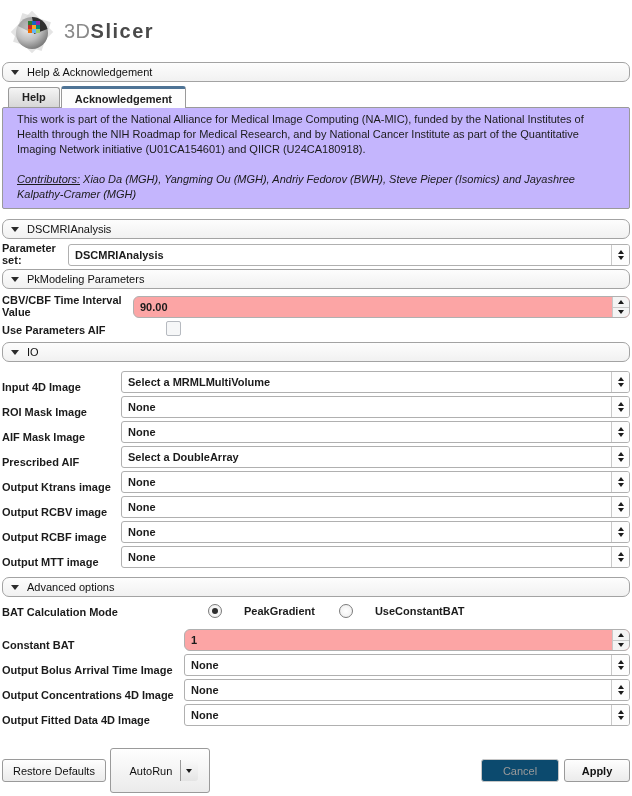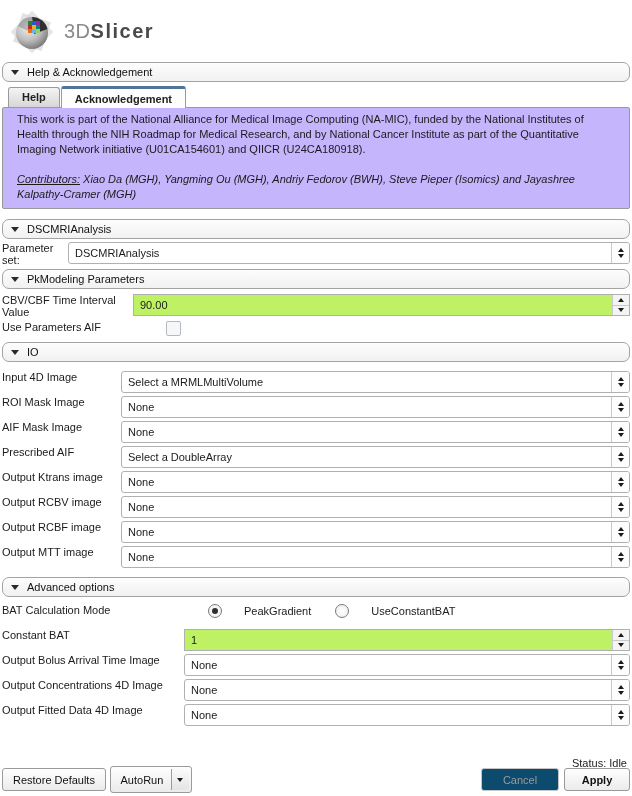--- a/index.html
+++ b/index.html
@@ -28,61 +28,61 @@
   .tab.active{background:#fdfdfd;border-top:3px solid var(--tab-accent,#4f7496);
     margin-bottom:-1px;padding-top:4px;}
   .tab + .tab{margin-left:1px;}
   .tab-frame{margin:0 2px;border:1px solid #9a9a9a;border-radius:2px;background:#c4b5fd;
     padding:4px 14px 6px;min-height:74px;position:relative;z-index:1;}
   .tab-frame p{margin:0 0 0;line-height:15px;}
   .tab-frame p.contrib{margin-top:15px;font-style:italic;}
   .contrib-label{text-decoration:underline;}
 
   
-  .row{display:flex;align-items:flex-start;margin:3px 2px;}
+  .row{display:flex;align-items:flex-end;margin:3px 2px;font-weight:bold;}
   .row .lbl{flex:none;}
   .lbl-param{width:66px;}
   .lbl-pk{width:131px;}
   .lbl-io{width:119px;}
   .lbl-adv{width:182px;}
 
   
   .combo{flex:1;display:flex;align-items:center;height:20px;border:1px solid #b0b0b0;
     border-radius:3px;background:#fff;overflow:hidden;}
   .combo-val{padding-left:6px;flex:1;white-space:nowrap;}
   .combo-arrows{align-self:stretch;width:17px;border-left:1px solid #c9c9c9;display:flex;
     flex-direction:column;align-items:center;justify-content:center;gap:2px;background:#fdfdfd;}
   .tri-up{width:0;height:0;border-left:3px solid transparent;border-right:3px solid transparent;
     border-bottom:4px solid #1a1a1a;}
   .tri-down{width:0;height:0;border-left:3px solid transparent;border-right:3px solid transparent;
     border-top:4px solid #1a1a1a;}
 
   
   .spin{flex:1;display:flex;align-items:stretch;height:20px;border:1px solid #b0b0b0;
-    border-radius:0;background:#bef264;overflow:hidden;}
+    border-radius:6px;background:#fca5a5;overflow:hidden;}
   .spin-val{flex:1;display:flex;align-items:center;padding-left:6px;}
   .spin-btns{width:16px;border-left:1px solid #c9c9c9;display:flex;flex-direction:column;}
   .spin-btn{flex:1;display:flex;align-items:center;justify-content:center;background:#f4f4f4;}
   .spin-btn:first-child{border-bottom:1px solid #c9c9c9;}
 
   
   .checkbox{width:13px;height:13px;border:1px solid #b6bac0;border-radius:2px;background:#f6f7f8;}
   .radio{width:12px;height:12px;border:1px solid #7b7b7b;border-radius:50%;
     background:radial-gradient(#ffffff,#ececec);display:flex;align-items:center;justify-content:center;}
   .radio .dot{width:6px;height:6px;border-radius:50%;background:#2e2e2e;display:none;}
   .radio.checked .dot{display:block;}
   .radio-item{display:flex;align-items:center;gap:22px;}
 
   
   .status-line{position:absolute;right:5px;bottom:27px;}
   .footer{position:absolute;left:2px;right:2px;bottom:3px;display:flex;align-items:center;}
   .btn{height:21px;border:1px solid #9a9a9a;border-radius:3px;
     background:linear-gradient(#fefefe,#ebebeb);display:flex;align-items:center;
     justify-content:center;padding:0 10px;color:#111;}
-  .btn-split{display:flex;align-items:stretch;padding:2px;margin-left:4px;}
+  .btn-split{display:flex;align-items:stretch;padding:11px;margin-left:4px;}
   .btn-split .main{display:flex;align-items:center;justify-content:center;width:58px;}
   .btn-split .arrow{width:17px;border-left:1px solid #9a9a9a;display:flex;align-items:center;
     justify-content:center;background:linear-gradient(#fafafa,#e4e4e4);border-radius:0 3px 3px 0;}
   .btn.disabled{color:#9a9a9a;border-color:#c6c6c6;background:#0c4a6e;}
   .btn-cancel{width:56px;margin-right:5px;}
   .btn-apply{width:44px;font-weight:600;}
   .spacer{flex:1;} .gap8{height:8px;} .gap4{height:4px;}
   .bat-row{margin:7px 2px 0;}
   .const-row{margin:11px 2px 3px;}
   .radio-group{display:flex;gap:24px;margin-left:24px;}

